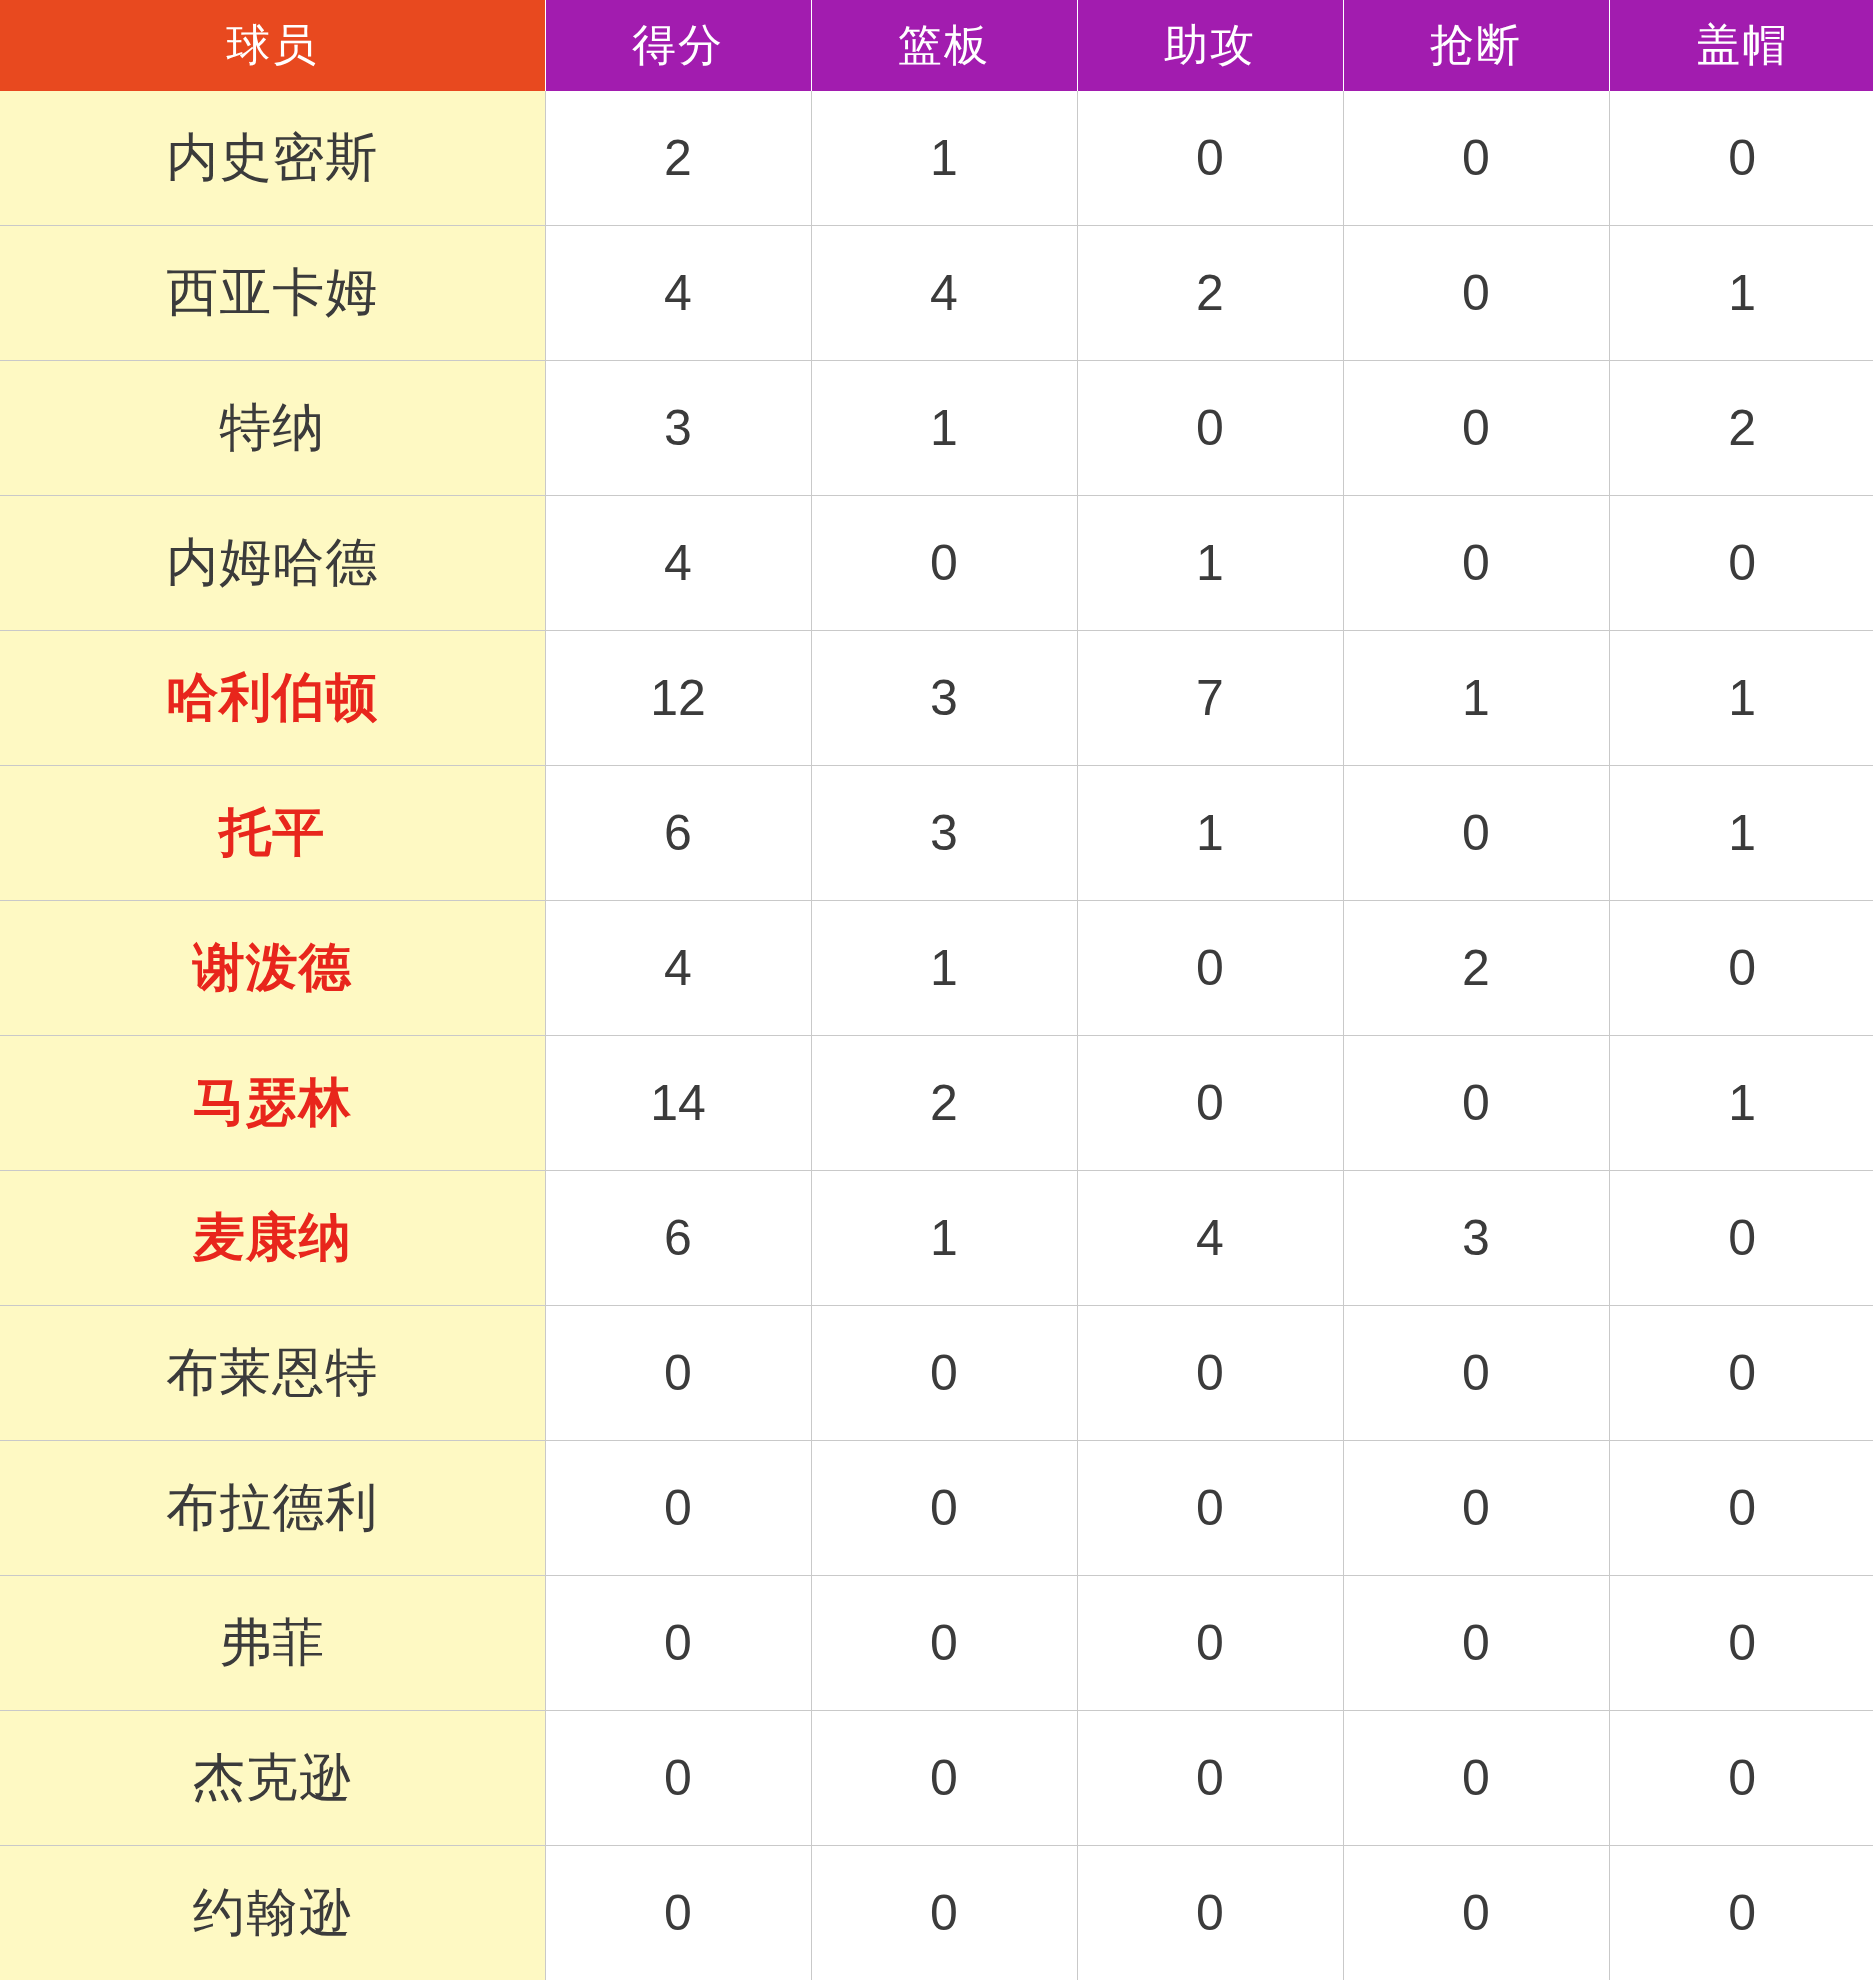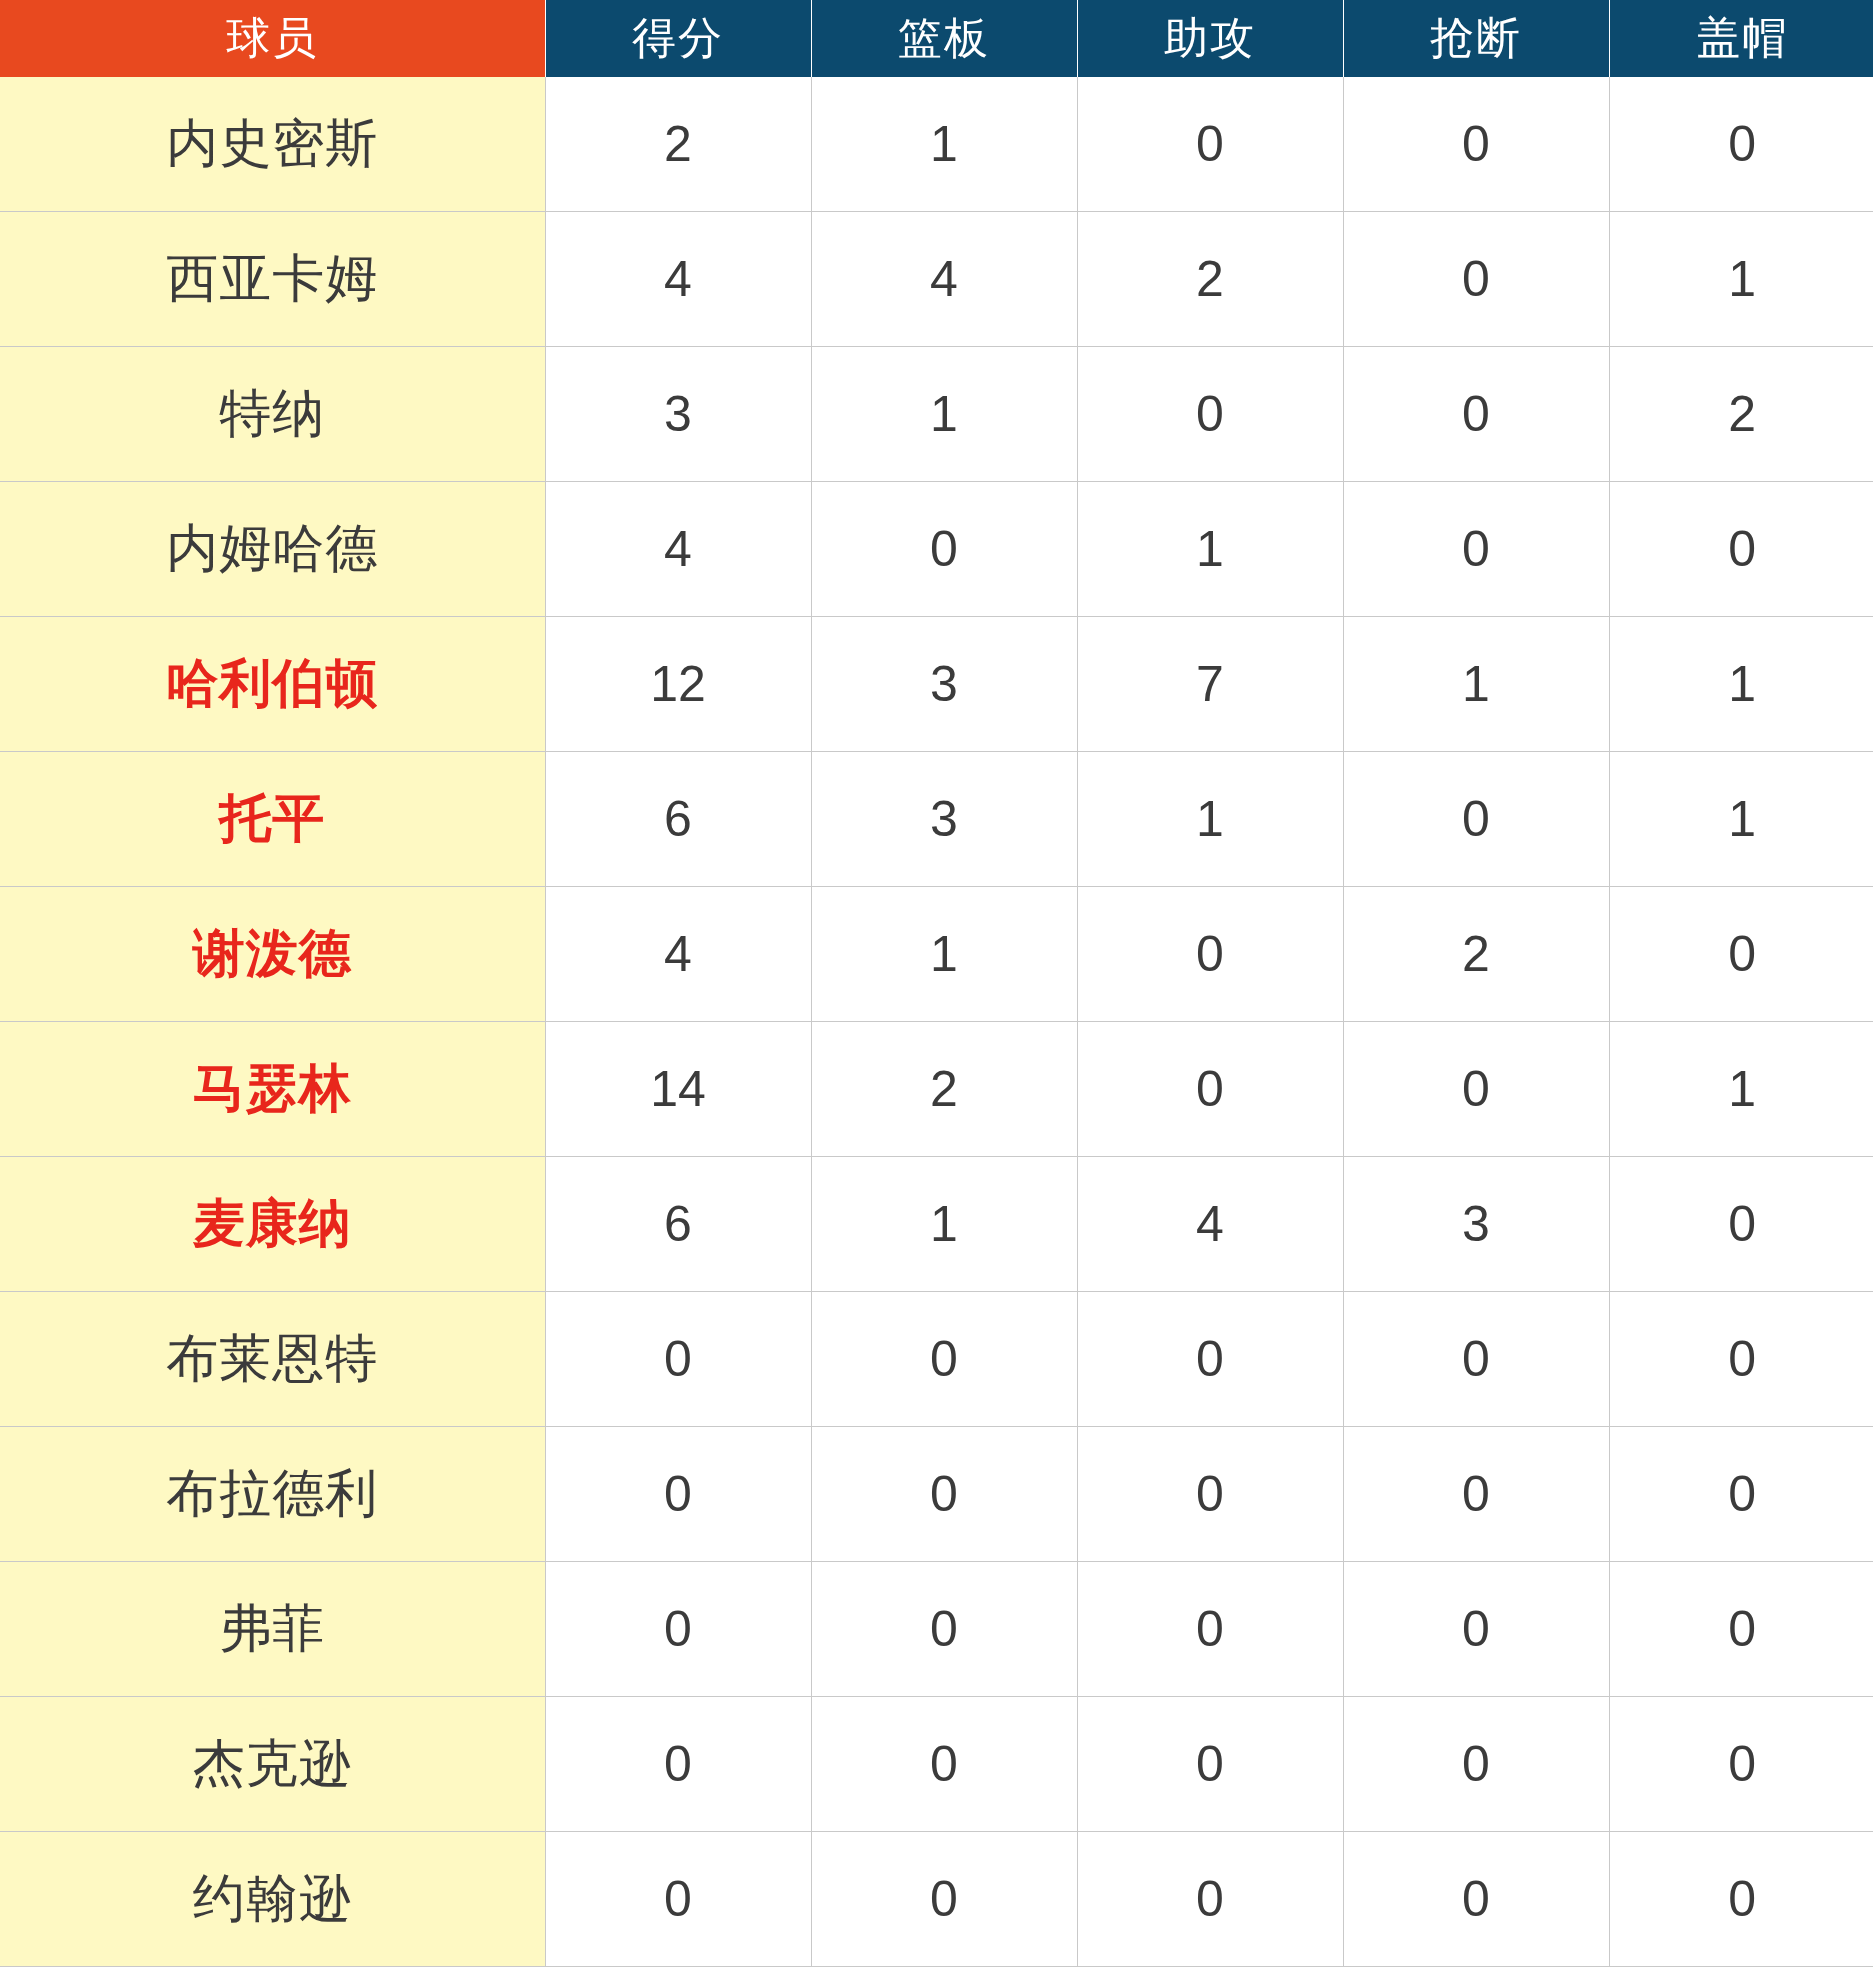--- a/index.html
+++ b/index.html
@@ -20,29 +20,29 @@
   .stats-table col.c-name { width: 545px; }
   .stats-table col.c-stat { width: 266px; }
 
   .stats-table th {
     height: 59px;
     font-size: 44px;
     font-weight: 500;
     color: #ffffff;
     text-align: center;
     vertical-align: middle;
-    padding: 9px;
+    padding: 16px;
     letter-spacing: 1.9px;
   }
   th.head-name {
     background: #e8491f;
     border-right: 1.9px solid #ffffff;
   }
   th.head-stat {
-    background: #0c4a6e;
+    background: #a21caf;
     border-right: 1.9px solid #ffffff;
   }
   th.head-stat:last-child { border-right: none; }
 
   .stats-table td {
     height: 134px;
     font-size: 50px;
     color: #3b3b3b;
     text-align: center;
     vertical-align: middle;

